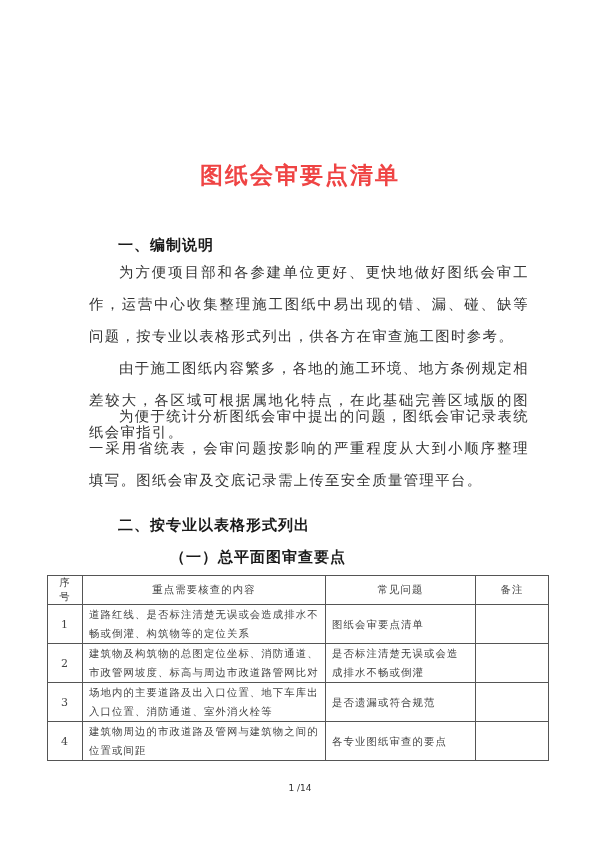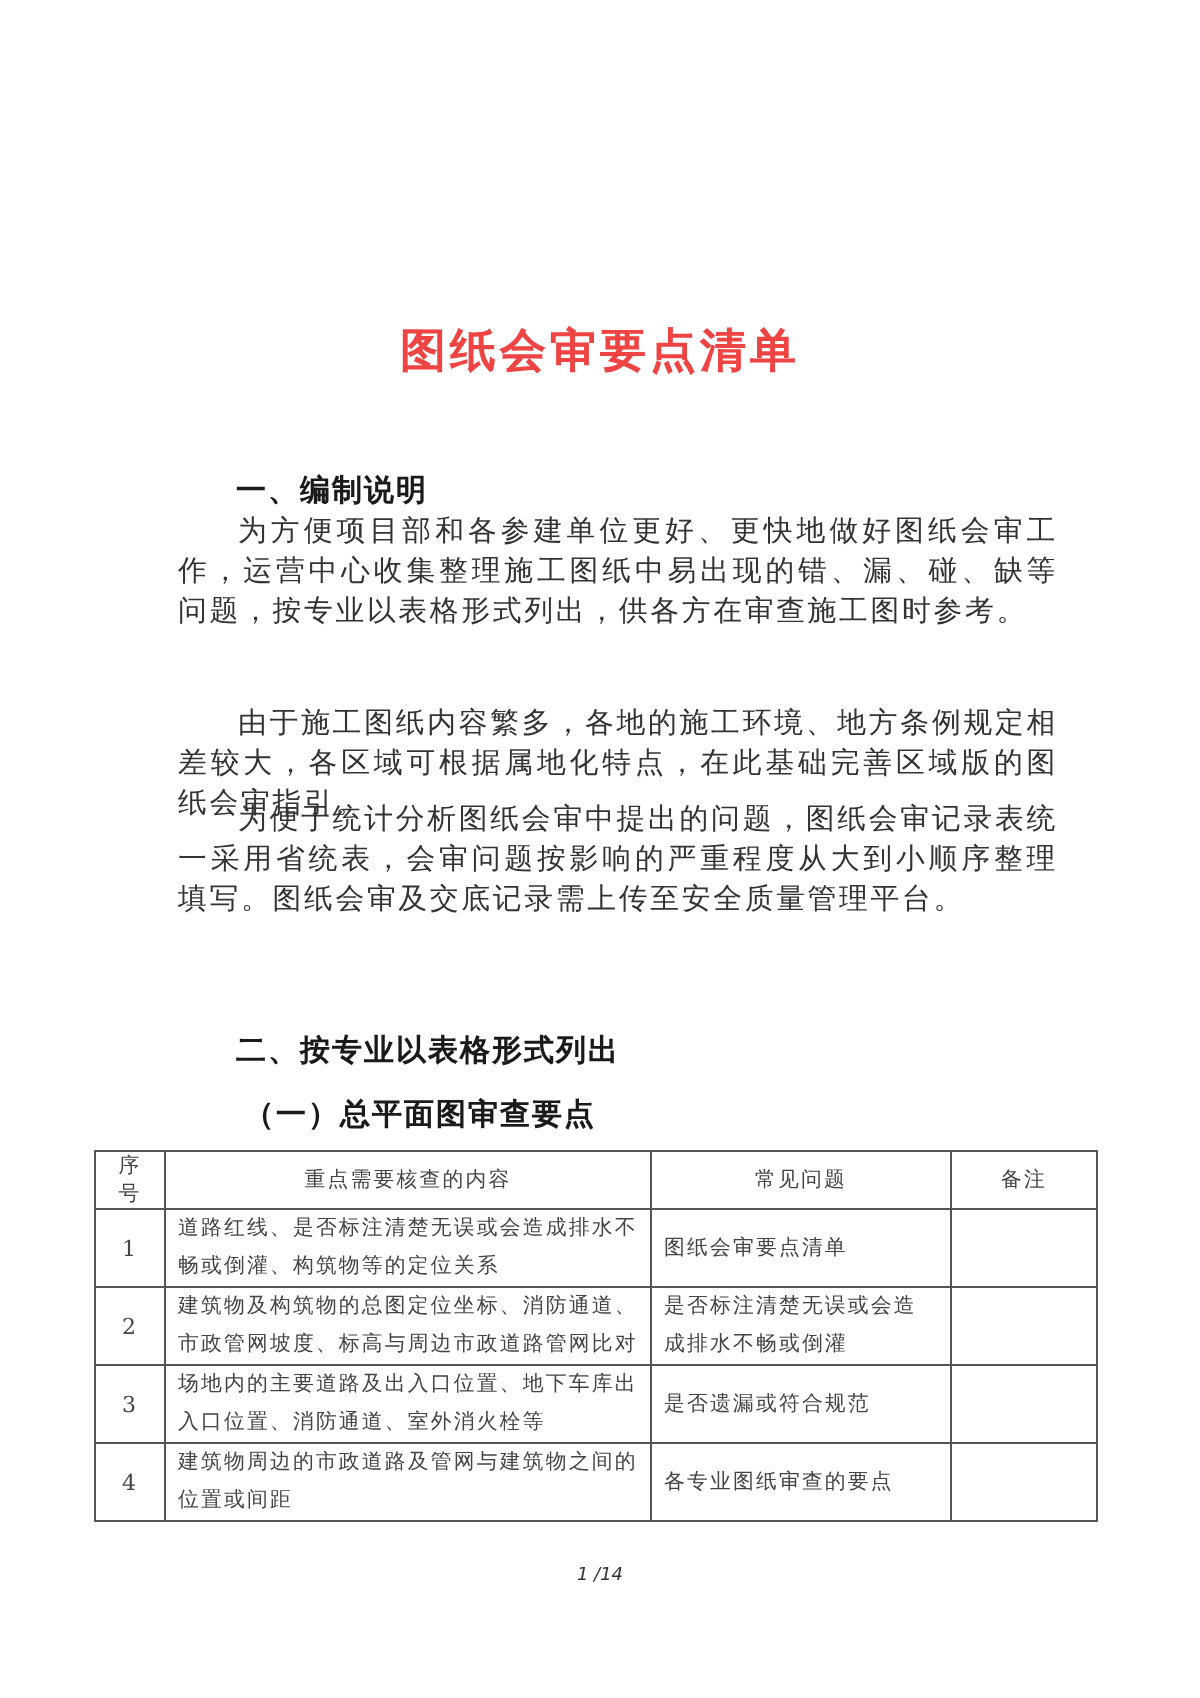--- a/index.html
+++ b/index.html
@@ -17,55 +17,55 @@
   .h1 {
     position: absolute; left: 118px; font-family: Liberation Serif, serif;
     font-weight: bold; font-size: 15px; color: #1a1a1a; letter-spacing: 1px;
   }
   .h2 {
     position: absolute; left: 122px; font-family: "DejaVu Sans", sans-serif;
     font-weight: bold; font-size: 15px; color: #1a1a1a; letter-spacing: 1px;
   }
   .para {
     position: absolute; left: 89px; width: 440px;
-    font-size: 14.4px; line-height: 20px; color: #333;
+    font-size: 14.4px; line-height: 32px; color: #333;
     text-indent: 30px; letter-spacing: 1.35px; text-align: justify;
   }
   table.review {
     position: absolute; left: 47px; top: 575px; width: 501px;
     border-collapse: collapse; table-layout: fixed;
     font-size: 10.4px; color: #444; letter-spacing: 1.1px;
   }
   table.review th, table.review td {
     border: 1.2px solid #555; padding: 0 6px; vertical-align: middle;
   }
   table.review th { font-weight: normal; height: 21px; text-align: center; color: #444; }
   table.review td { height: 38px; line-height: 19px; }
   td.num { text-align: center; font-size: 11px; }
   .footer {
     position: absolute; left: 0; width: 600px; top: 783px; text-align: center;
-    font-family: "DejaVu Sans", sans-serif; font-size: 9px; color: #333; font-style: italic;
+    font-family: "DejaVu Sans", sans-serif; font-size: 9px; color: #333;
   }
 </style>
 </head>
 <body>
 
 <div class="page">
 
   <div class="title">图纸会审要点清单</div>
 
   <div class="h1" style="top:236px;">一、编制说明</div>
 
   <div class="para" style="top:256px;">为方便项目部和各参建单位更好、更快地做好图纸会审工作，运营中心收集整理施工图纸中易出现的错、漏、碰、缺等问题，按专业以表格形式列出，供各方在审查施工图时参考。</div>
   <div class="para" style="top:352px;">由于施工图纸内容繁多，各地的施工环境、地方条例规定相差较大，各区域可根据属地化特点，在此基础完善区域版的图纸会审指引。</div>
   <div class="para" style="top:400px;">为便于统计分析图纸会审中提出的问题，图纸会审记录表统一采用省统表，会审问题按影响的严重程度从大到小顺序整理填写。图纸会审及交底记录需上传至安全质量管理平台。</div>
 
   <div class="h1" style="top:516px;">二、按专业以表格形式列出</div>
 
-  <div class="h2" style="top:548px;">（一）总平面图审查要点</div>
+  <div class="h2" style="top:548px;margin-left:48px;">（一）总平面图审查要点</div>
 
   <table class="review">
     <colgroup>
       <col style="width:35px">
       <col style="width:243px">
       <col style="width:150px">
       <col style="width:73px">
     </colgroup>
     <thead>
       <tr>

